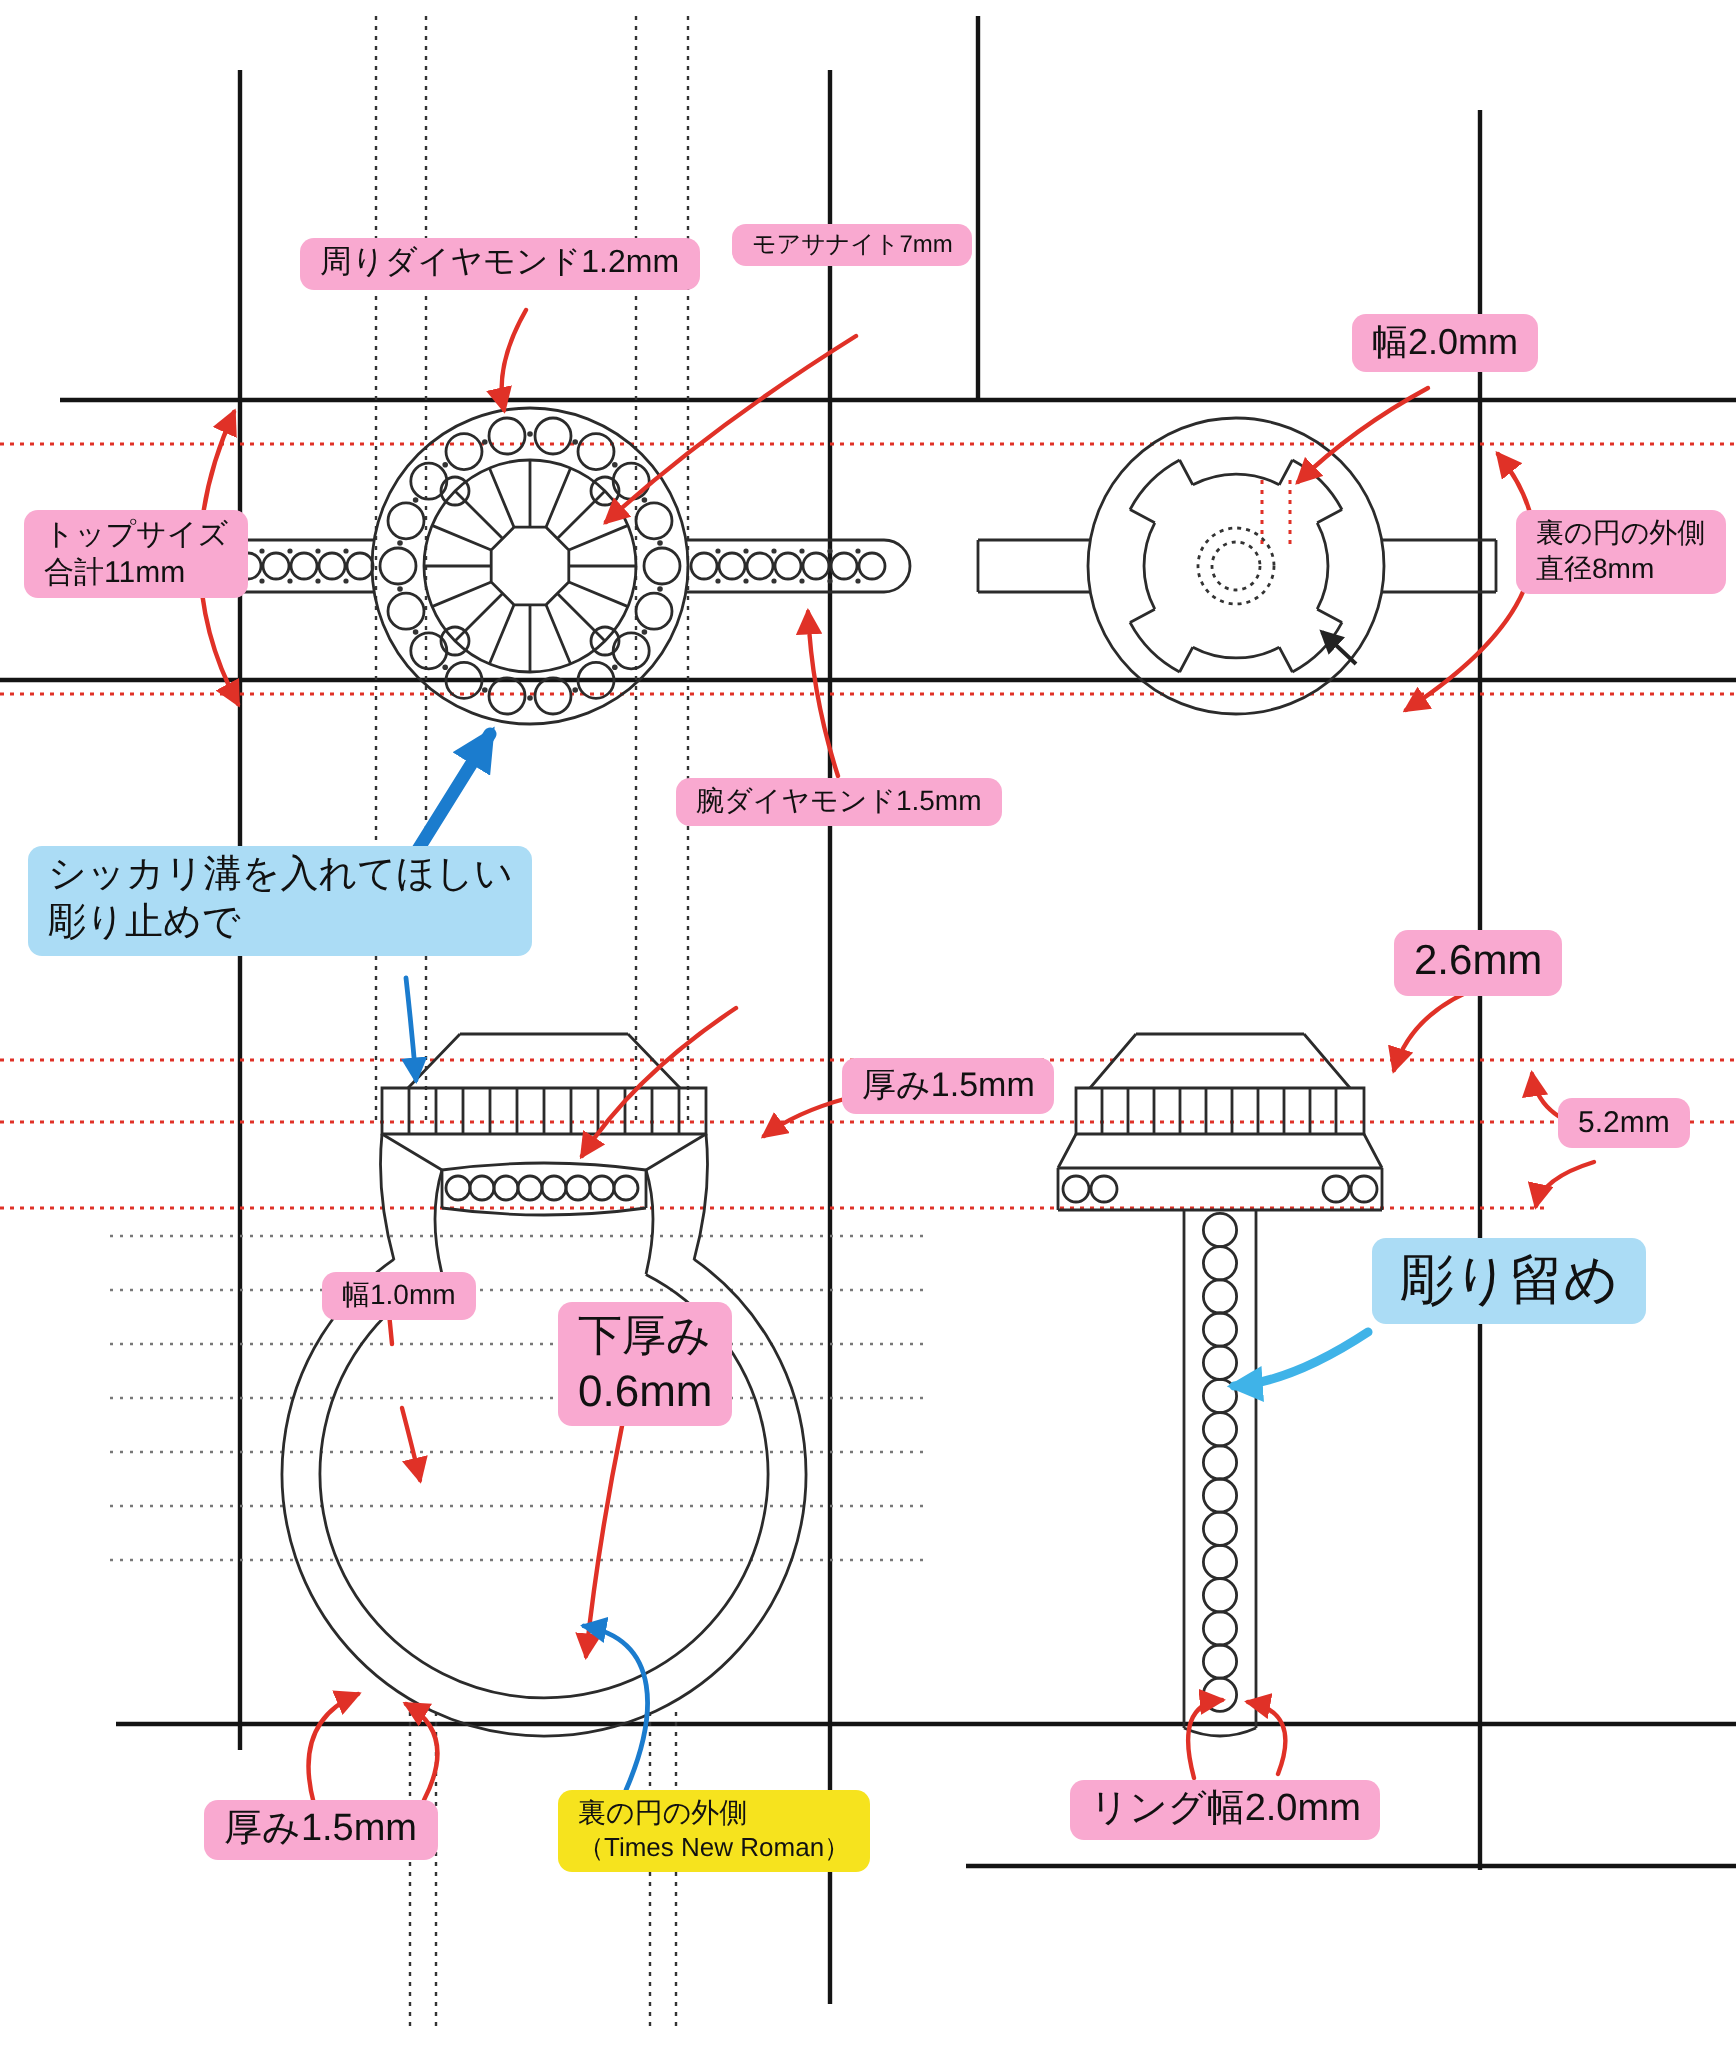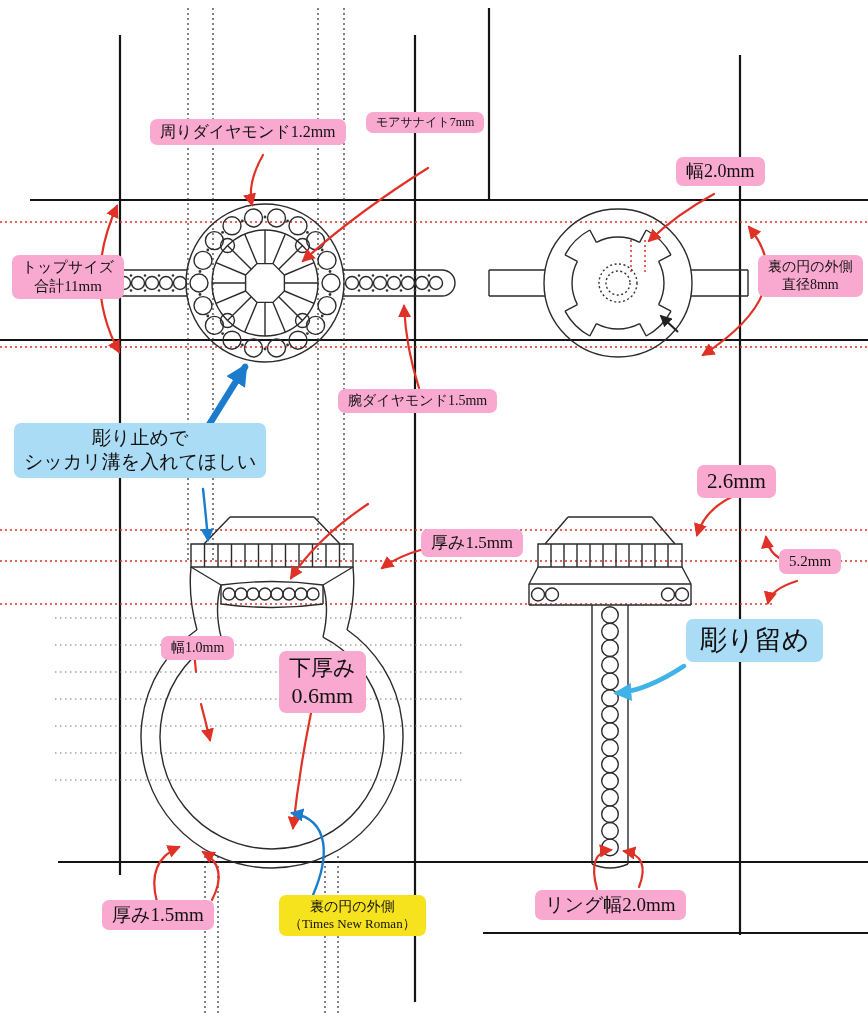--- a/index.html
+++ b/index.html
@@ -1,28 +1,28 @@
 <!DOCTYPE html>
 <html style="--pink: #F9A9D0; --light-blue: #ABDCF5; --yellow: #F6E31E; --red: #E03127; --blue-arrow: #1B7CCE; --cyan-arrow: #3FB3E8; --ink: #1C1C1C;"><head>
 <meta charset="utf-8">
 <style>
   html,body{margin:0;padding:0;background:#fff;}
   .stage{
     position:relative;width:868px;height:1033px;background:#ffffff;overflow:hidden;
-    font-family:Liberation Serif, serif;color:#111;
+    font-family:Liberation Sans, sans-serif;color:#111;
   }
   .stage svg{position:absolute;left:0;top:0;}
   .callout{
     position:absolute;border-radius:7px;padding:3px 10px;line-height:1.28;
     font-weight:500;white-space:nowrap;z-index:5;
   }
   .pink{background:var(--pink,#F9A9D0);}
   .lblue{background:var(--light-blue,#ABDCF5);}
   .yellow{background:var(--yellow,#F6E31E);}
-  .center{text-align:center;}
+  .center{text-align:left;}
 </style>
 </head>
 <body>
 
 <div class="stage">
 
 <svg width="868" height="1033" viewBox="0 0 868 1033">
   <defs>
     <marker id="ar" viewBox="0 0 10 10" refX="8.5" refY="5" markerWidth="6" markerHeight="6" orient="auto-start-reverse">
       <path d="M0,0L10,5L0,10z" fill="var(--red,#E03127)"></path>
@@ -302,22 +302,22 @@
 </div>
 
 <div class="callout pink center" style="left:758px;top:255px;font-size:14px">
   <div>裏の円の外側</div>
   <div>直径8mm</div>
 </div>
 
 <div class="callout pink" style="left:338px;top:389px;font-size:14px">腕ダイヤモンド1.5mm</div>
 
 <div class="callout lblue center" style="left:14px;top:423px;font-size:19px">
+  <div>シッカリ溝を入れてほしい</div>
   <div>彫り止めで</div>
-  <div>シッカリ溝を入れてほしい</div>
 </div>
 
 
 <div class="callout pink" style="left:421px;top:529px;font-size:17px">厚み1.5mm</div>
 
 <div class="callout pink" style="left:697px;top:465px;font-size:21px">2.6mm</div>
 
 <div class="callout pink" style="left:779px;top:549px;font-size:15px">5.2mm</div>
 
 <div class="callout pink center" style="left:279px;top:651px;font-size:22px">

